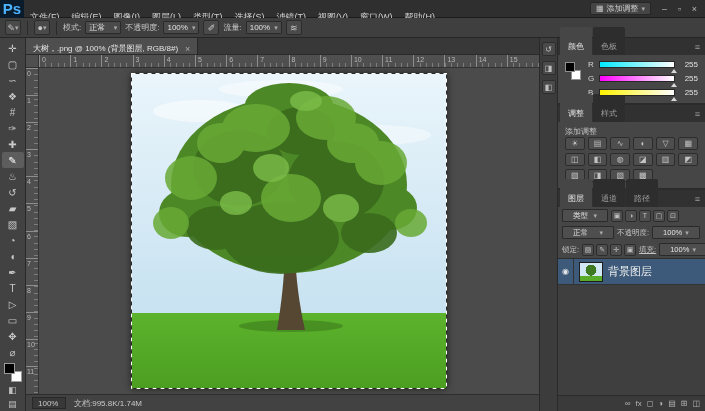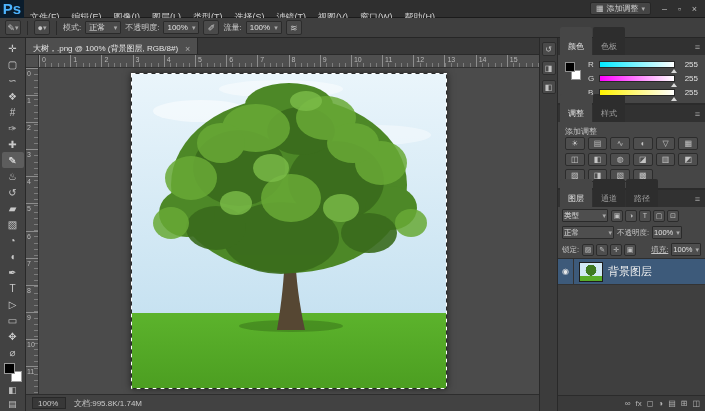--- a/index.html
+++ b/index.html
@@ -118,21 +118,21 @@
   .adjust-label { font-size:8px; color:#c2c2c2; }
   .adjust-grid { display:grid; grid-template-columns:repeat(6,1fr); gap:3px; }
   .adj-icon { height:13px; background:#4e4e4e; border:1px solid #2c2c2c; border-radius:2px;
               color:#c4c4c4; font-size:8px; display:flex; align-items:center; justify-content:center; }
 
   .panel-layers { flex:1; display:flex; flex-direction:column; min-height:0; border-bottom:none; }
   .layers-body { background:#464646; flex:1; display:flex; flex-direction:column; min-height:0; }
   .lp-row { display:flex; align-items:center; gap:3px; padding:2px 4px; flex:none; }
   .lp-select { background:#4e4e4e; border:1px solid #2a2a2a; border-radius:1px; height:13px;
                display:flex; align-items:center; justify-content:space-between; gap:3px;
-               padding:0 1px; font-size:7.5px; color:#e0e0e0; }
+               padding:0 10px; font-size:7.5px; color:#e0e0e0; }
   .lp-label { font-size:7.5px; color:#c4c4c4; white-space:nowrap; }
   .mini-icon { width:12px; height:12px; display:flex; align-items:center; justify-content:center;
                background:#4e4e4e; border:1px solid #2c2c2c; border-radius:2px; color:#c0c0c0; font-size:7px; }
   .lock-icons, .filter-icons { display:flex; gap:2px; }
   .layer-list { flex:1; background:#3f3f3f; border-top:1px solid #2e2e2e; min-height:0; overflow:hidden; }
   .layer-row { height:26px; display:flex; align-items:center; gap:5px; padding-right:4px;
                border-bottom:1px solid #333; }
   .layer-row.selected { background:#3d5a7a; }
   .eye-cell { width:16px; height:100%; display:flex; align-items:center; justify-content:center;
               border-right:1px solid #333; color:#e8e8e8; font-size:8px; flex:none; }

